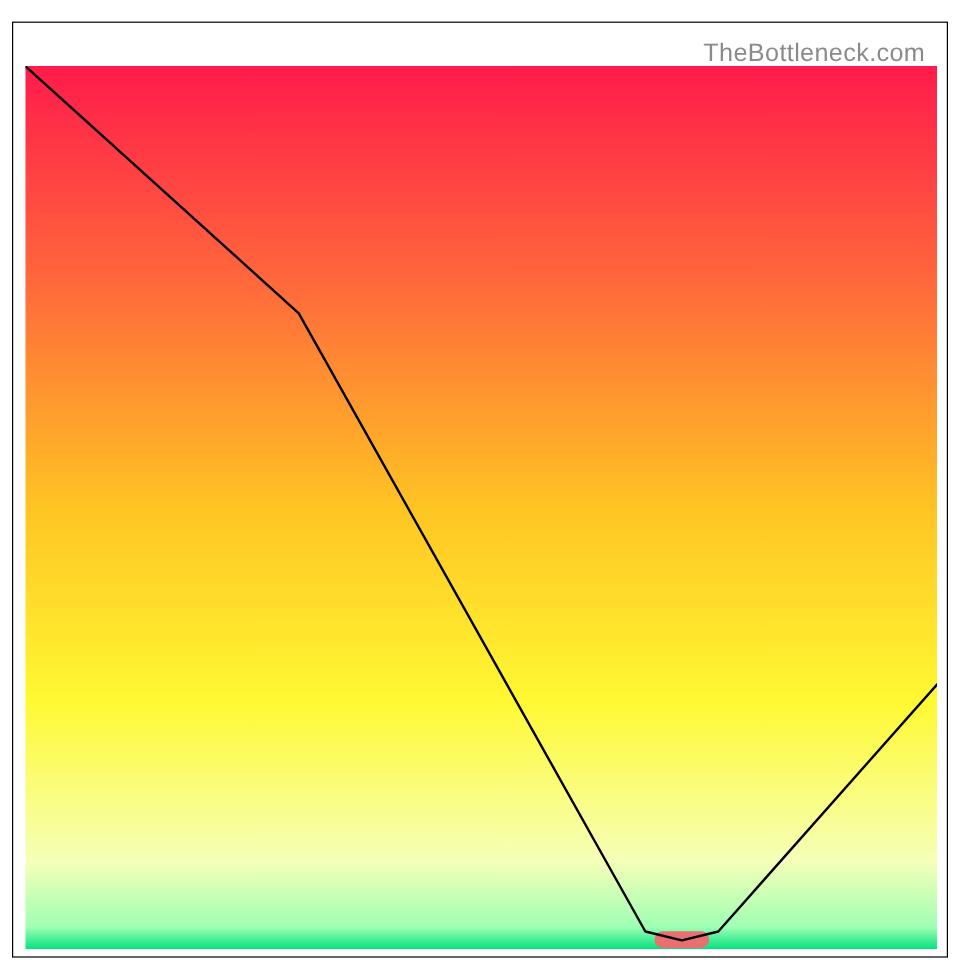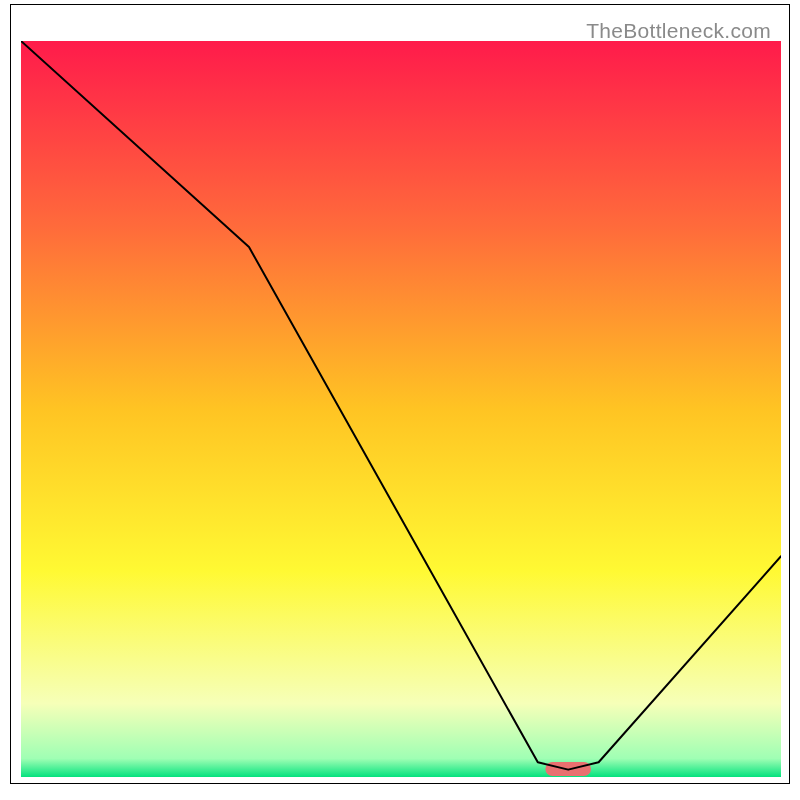--- a/index.html
+++ b/index.html
@@ -7,21 +7,21 @@
     width: 800px;
     height: 800px;
     background: #fff;
     font-family: Arial, Helvetica, sans-serif;
     position: relative;
     overflow: hidden;
   }
   .frame {
     position: absolute;
     left: 10px;
-    top: 4px;
+    top: 18px;
     width: 780px;
     height: 780px;
     border: 1px solid #000;
     background: #fff;
   }
   .plot {
     position: absolute;
     left: 10px;
     top: 36px;
     width: 760px;

